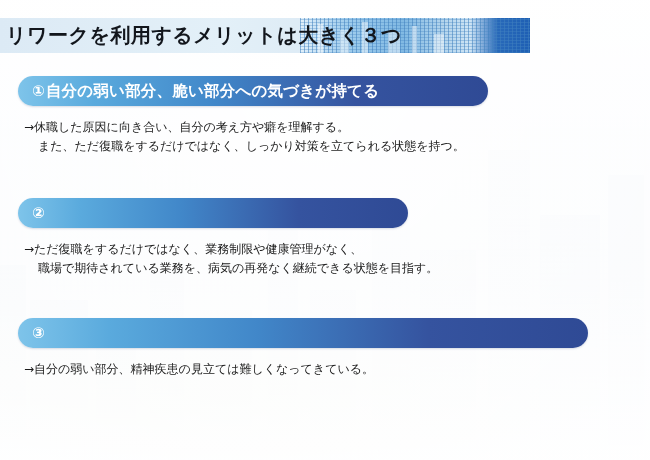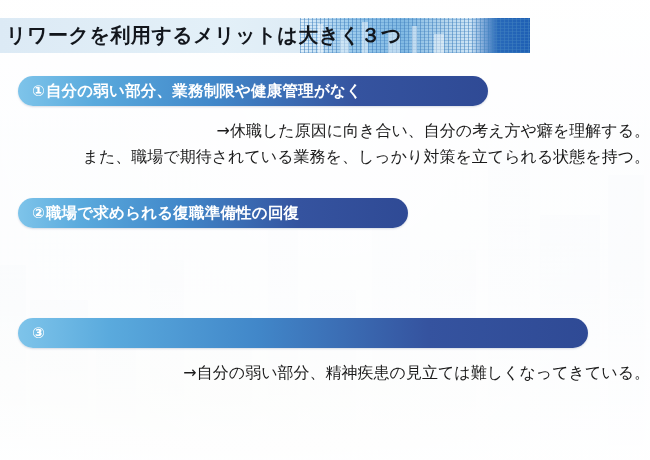--- a/index.html
+++ b/index.html
@@ -14,21 +14,20 @@
     background: #ffffff;
   }
 
   
   .slide {
     position: relative;
     width: 650px;
     height: 460px;
     overflow: hidden;
     background: #ffffff;
-    text-align: right;
   }
 
   
   .bg-photo {
     position: absolute;
     inset: 0;
     background:
       linear-gradient(180deg,
         rgba(243,248,253,0.97) 0%,
         rgba(243,247,252,0.93) 30%,
@@ -153,21 +152,21 @@
 
   .banner .num {
     font-size: 15px;
     font-weight: 700;
     margin-right: 1px;
   }
 
   .body-text {
     margin-left: 24px;
     margin-top: 12px;
-    font-size: 16px;
+    font-size: 12px;
     line-height: 1.62;
     color: #1b1b1b;
     white-space: nowrap;
   }
   .body-text .line2 {
     padding-left: 14px;
   }
 </style>
 </head>
 <body>
@@ -200,32 +199,35 @@
       <span class="tower" style="left:88px; top:14px; width:12px; height:21px;"></span>
       <span class="tower" style="left:112px;top:8px;  width:5px;  height:27px;"></span>
       <span class="tower" style="left:134px;top:16px; width:10px; height:19px;"></span>
     </div>
     <div class="title-text">リワークを利用するメリットは大きく３つ</div>
   </div>
 
   <div class="benefit benefit-1">
     <div class="banner banner-1">
       <span class="num">①</span>
-      <span>自分の弱い部分、業務制限や健康管理がなく</span>
+      <span>自分の弱い部分、脆い部分への気づきが持てる</span>
     </div>
     <div class="body-text">
       <div class="line1">→休職した原因に向き合い、自分の考え方や癖を理解する。</div>
-      <div class="line2">また、職場で期待されている業務を、しっかり対策を立てられる状態を持つ。</div>
+      <div class="line2">また、ただ復職をするだけではなく、しっかり対策を立てられる状態を持つ。</div>
     </div>
   </div>
 
   <div class="benefit benefit-2">
     <div class="banner banner-2">
       <span class="num">②</span>
-      <span>職場で求められる復職準備性の回復</span>
+    </div>
+    <div class="body-text">
+      <div class="line1">→ただ復職をするだけではなく、業務制限や健康管理がなく、</div>
+      <div class="line2">職場で期待されている業務を、病気の再発なく継続できる状態を目指す。</div>
     </div>
   </div>
 
   <div class="benefit benefit-3">
     <div class="banner banner-3">
       <span class="num">③</span>
     </div>
     <div class="body-text">
       <div class="line1">→自分の弱い部分、精神疾患の見立ては難しくなってきている。</div>
     </div>

